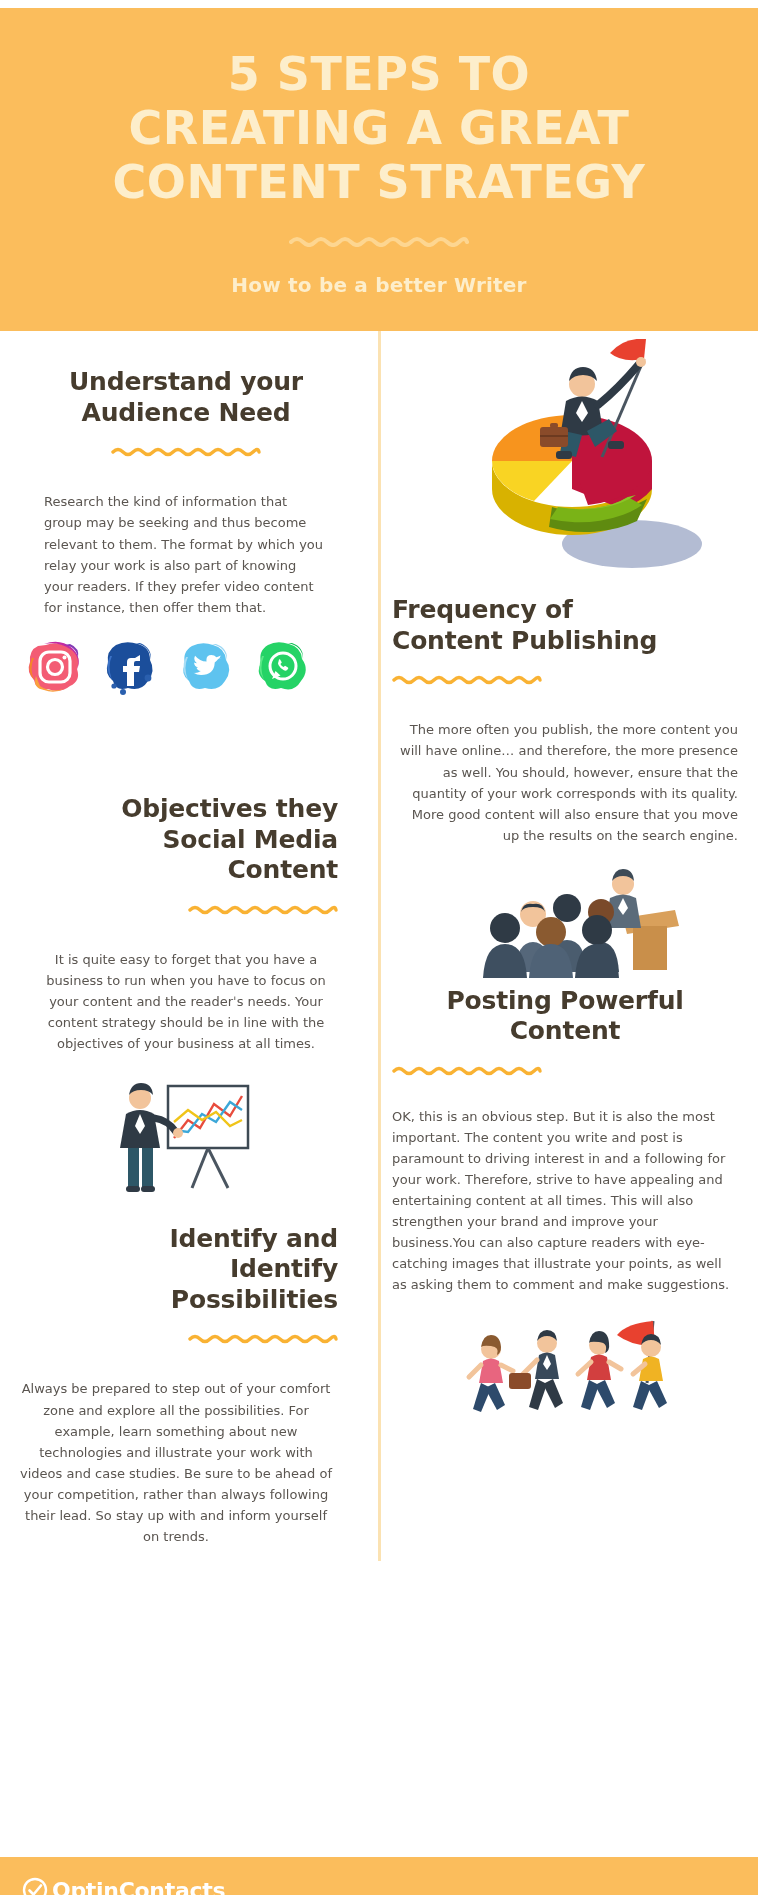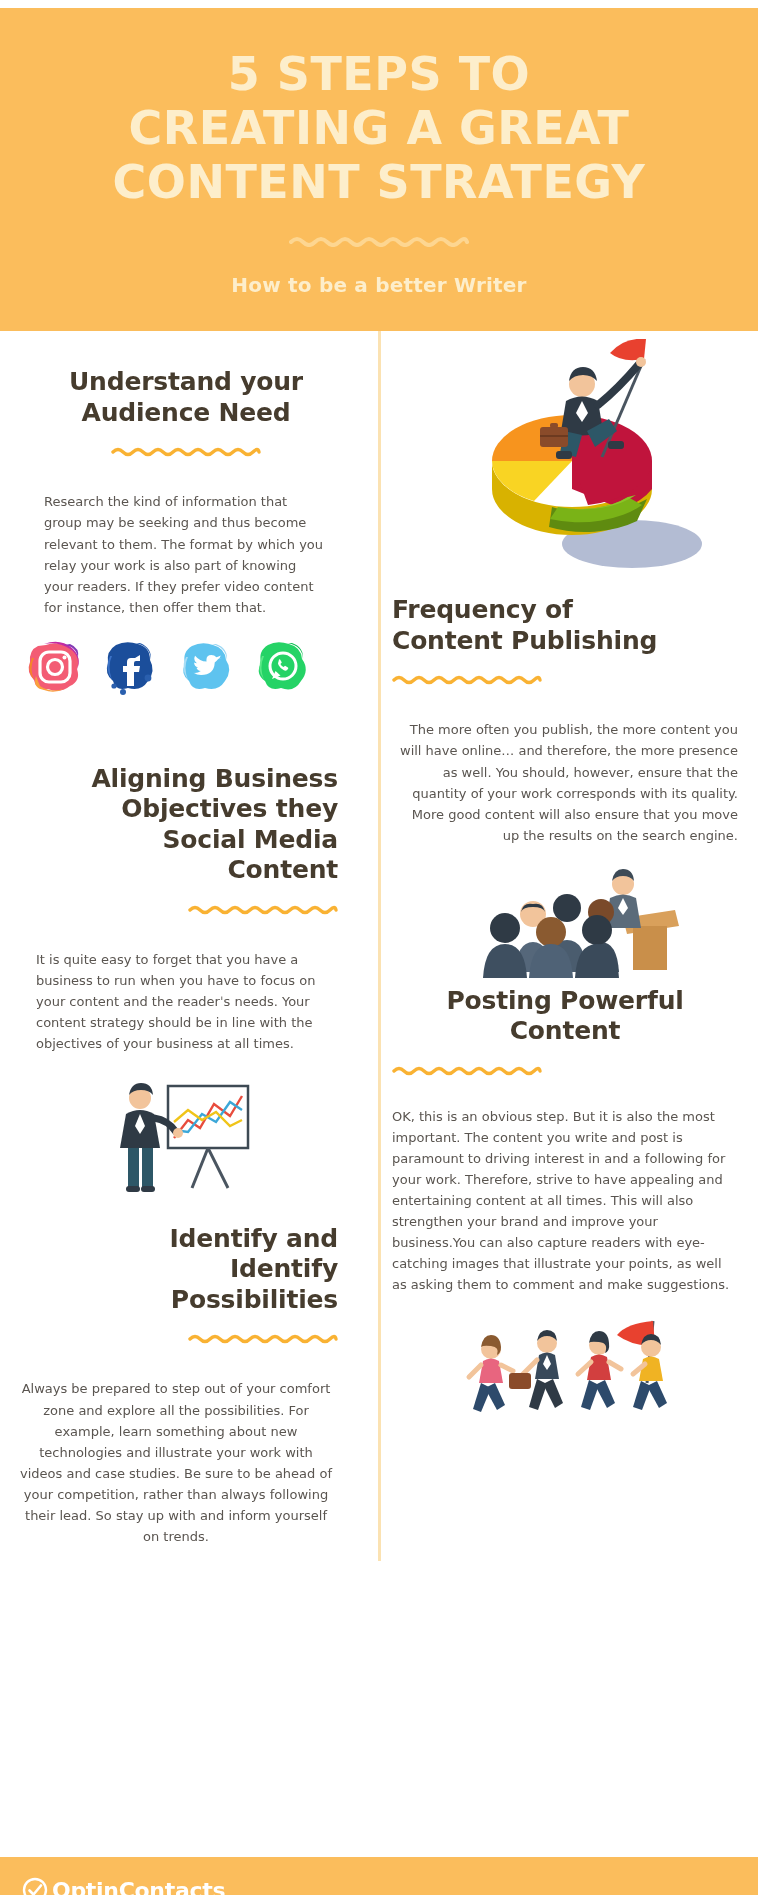--- a/index.html
+++ b/index.html
@@ -177,29 +177,29 @@
           <path d="M10 20 Q4 33 12 44 Q7 31 12 20 Z" fill="#5ae887"></path>
           <path d="M36 7 Q51 10 51 24 Q52 11 40 7 Z" fill="#0fbd53"></path>
           <circle cx="31" cy="30" r="13" fill="none" stroke="#ffffff" stroke-width="3"></circle>
           <path d="M20 43 l3.5 -8 l5 4.5 z" fill="#ffffff"></path>
           <path d="M26.5 25.5 q-1 1.5 0 3.6 q1.8 3.6 5.4 5.2 q2 .9 3.2 -.4 l1 -1.2 q.5 -.6 -.2 -1.1 l-2.4 -1.6 q-.6 -.4 -1.1 .2 l-.7 .9 q-2.1 -1 -3.3 -3.2 l1 -.8 q.6 -.5 .2 -1.1 l-1.5 -2.4 q-.4 -.7 -1.1 -.2 z" fill="#ffffff"></path>
         </svg>
       </div>
 
       <div style="padding:66px 34px 0 34px;">
         <div class="sec-title" style="text-align:right;">
-          <span>Aligning Business</span><br>
+          <br>
           <span>Objectives they</span><br>
           <span>Social Media</span><br>
           <span>Content</span>
         </div>
         <svg class="wave r" viewBox="0 0 150 11" width="150" height="11" style="display:block;margin:18px 0 0 auto;">
           <path d="M2 6 Q7 1 12 6 T22 6 T32 6 T42 6 T52 6 T62 6 T72 6 T82 6 T92 6 T102 6 T112 6 T122 6 T132 6 T142 6 T148 6" fill="none" stroke="#f9b233" stroke-width="3.4" stroke-linecap="round"></path>
         </svg>
-        <div class="sec-body" style="padding:0 2px;margin-top:34px;">It is quite easy to forget that you have a business to run when you have to focus on your content and the readerˈs needs. Your content strategy should be in line with the objectives of your business at all times.</div>
+        <div class="sec-body" style="text-align:center;padding:0 2px;margin-top:34px;">It is quite easy to forget that you have a business to run when you have to focus on your content and the readerˈs needs. Your content strategy should be in line with the objectives of your business at all times.</div>
       </div>
 
       <div style="margin-top:22px;">
         <svg class="illus" width="180" height="130" viewBox="0 0 180 130">
 
           <rect x="72" y="10" width="80" height="62" fill="#ffffff" stroke="#3e4a54" stroke-width="2.5"></rect>
           <polyline points="78,62 92,44 104,52 118,28 134,40 146,20" fill="none" stroke="#e84c3d" stroke-width="2.4"></polyline>
           <polyline points="78,54 92,56 106,38 120,46 134,26 146,34" fill="none" stroke="#3ba7d8" stroke-width="2.4"></polyline>
           <polyline points="78,46 92,34 106,44 120,36 134,50 146,44" fill="none" stroke="#f0c419" stroke-width="2.4"></polyline>
           <line x1="112" y1="72" x2="96" y2="112" stroke="#4a5560" stroke-width="3"></line>

